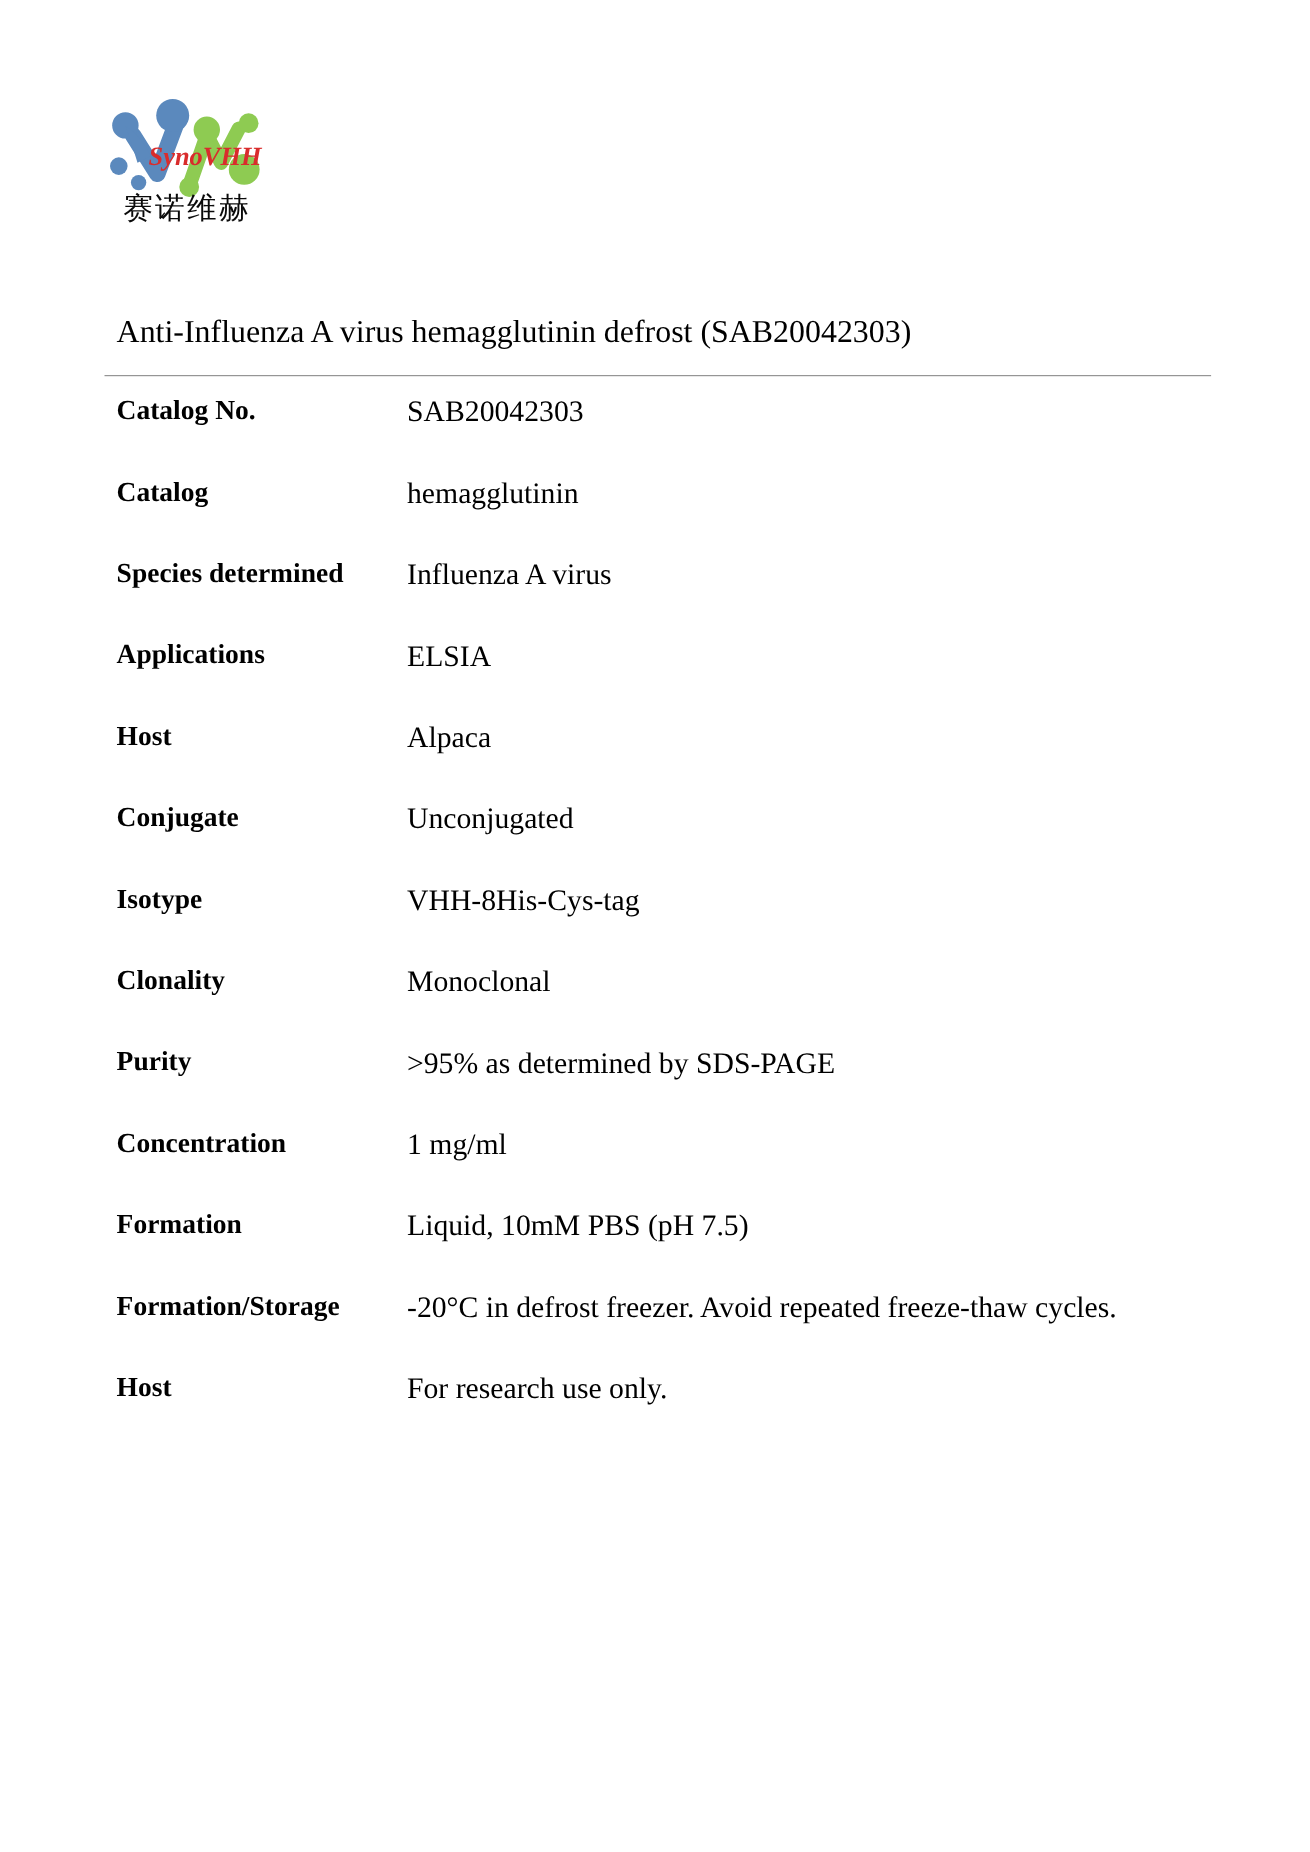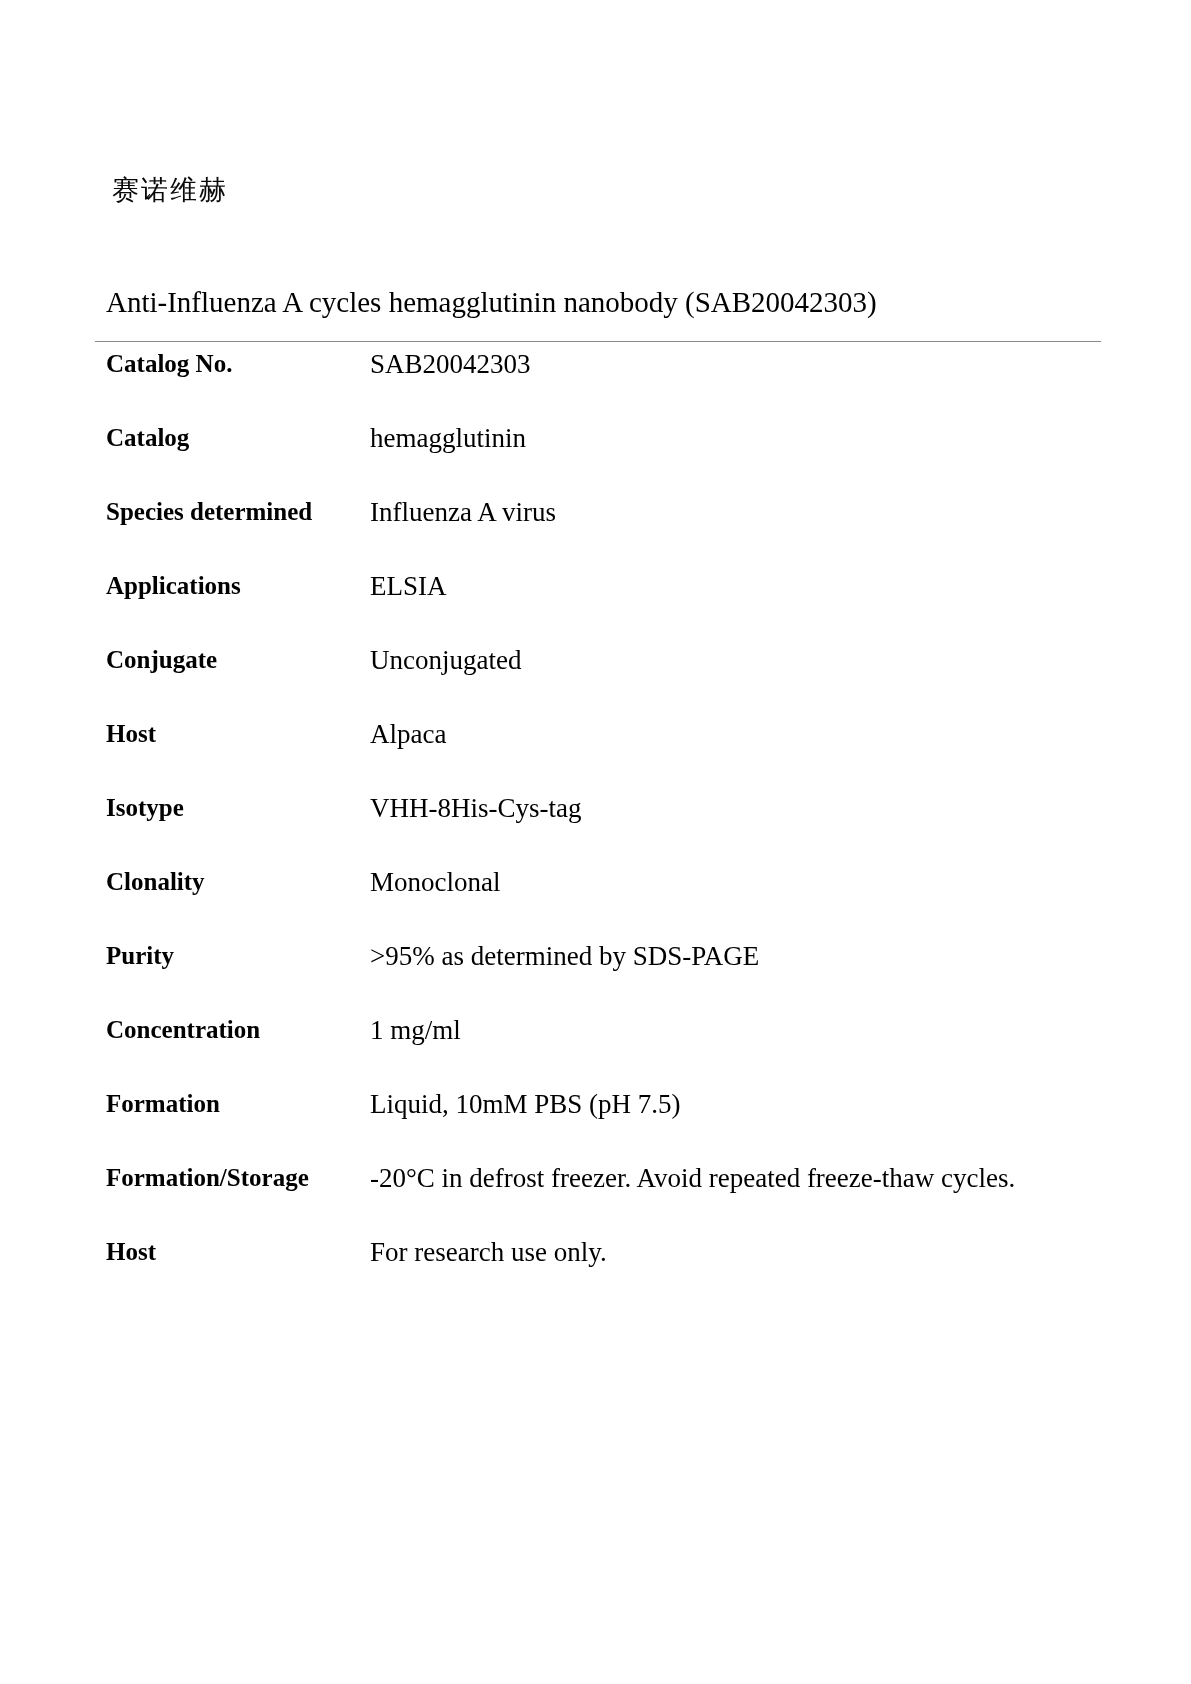--- a/index.html
+++ b/index.html
@@ -63,45 +63,65 @@
     position: absolute;
     left: 106px;
     top: 341px;
     width: 1000px;
   }
   .spec-row {
     display: flex;
     align-items: flex-start;
     box-sizing: border-box;
     height: 74px;
-    padding-top: 8px;
+    padding-top: 18px;
   }
   .spec-label {
     width: 264px;
     flex-shrink: 0;
     font-size: 25px;
     font-weight: bold;
     line-height: 1.18;
   }
   .spec-value {
     flex: 1;
     font-size: 27px;
     font-weight: 400;
     line-height: 1.18;
   }
 </style>
 </head>
 <body>
 
 <div class="page">
 
+  <div class="logo">
+    <svg viewBox="0 0 152 90" width="152" height="90">
+      <g>
+        <path class="logo-blue" d="M26,33 L48,68 L66,20" fill="none" stroke-width="15" stroke-linecap="round" stroke-linejoin="round" stroke="#5b89bd"></path>
+        <circle class="logo-blue-fill" cx="19" cy="24" r="12" fill="#5b89bd"></circle>
+        <path class="logo-blue-fill" d="M19,24 Q34,34 42,52 L30,58 Q24,38 19,24 Z" fill="#5b89bd"></path>
+        <circle class="logo-blue-fill" cx="62" cy="15" r="15" fill="#5b89bd"></circle>
+        <circle class="logo-blue-fill" cx="13" cy="61" r="8" fill="#5b89bd"></circle>
+        <circle class="logo-blue-fill" cx="31" cy="76" r="7" fill="#5b89bd"></circle>
+      </g>
+      <g>
+        <path class="logo-green" d="M77,79 L93,33 L106,58 L122,27" fill="none" stroke-width="13" stroke-linecap="round" stroke-linejoin="round" stroke="#8ecb52"></path>
+        <circle class="logo-green-fill" cx="93" cy="28" r="12" fill="#8ecb52"></circle>
+        <circle class="logo-green-fill" cx="131" cy="22" r="9" fill="#8ecb52"></circle>
+        <circle class="logo-green-fill" cx="127" cy="64" r="14" fill="#8ecb52"></circle>
+        <circle class="logo-green-fill" cx="77" cy="80" r="9" fill="#8ecb52"></circle>
+      </g>
+      <text class="logo-brand-text logo-red-text" x="40" y="60" font-size="24" fill="#d92c2c">SynoVHH</text>
+    </svg>
+  </div>
 
   <div class="company-cn">赛诺维赫</div>
 
-  <h1 class="doc-title">Anti-Influenza A cycles hemagglutinin nanobody (SAB20042303)</h1>
+  <h1 class="doc-title">Anti-Influenza A virus hemagglutinin defrost (SAB20042303)</h1>
 
   <div class="title-divider"></div>
 
   <div class="spec-table">
       <div class="spec-row">
       <div class="spec-label">Catalog No.</div>
       <div class="spec-value">SAB20042303</div>
     </div>
       <div class="spec-row">
       <div class="spec-label">Catalog</div>
@@ -109,26 +129,26 @@
     </div>
       <div class="spec-row">
       <div class="spec-label">Species determined</div>
       <div class="spec-value">Influenza A virus</div>
     </div>
       <div class="spec-row">
       <div class="spec-label">Applications</div>
       <div class="spec-value">ELSIA</div>
     </div>
       <div class="spec-row">
+      <div class="spec-label">Host</div>
+      <div class="spec-value">Alpaca</div>
+    </div>
+      <div class="spec-row">
       <div class="spec-label">Conjugate</div>
       <div class="spec-value">Unconjugated</div>
-    </div>
-      <div class="spec-row">
-      <div class="spec-label">Host</div>
-      <div class="spec-value">Alpaca</div>
     </div>
       <div class="spec-row">
       <div class="spec-label">Isotype</div>
       <div class="spec-value">VHH-8His-Cys-tag</div>
     </div>
       <div class="spec-row">
       <div class="spec-label">Clonality</div>
       <div class="spec-value">Monoclonal</div>
     </div>
       <div class="spec-row">

